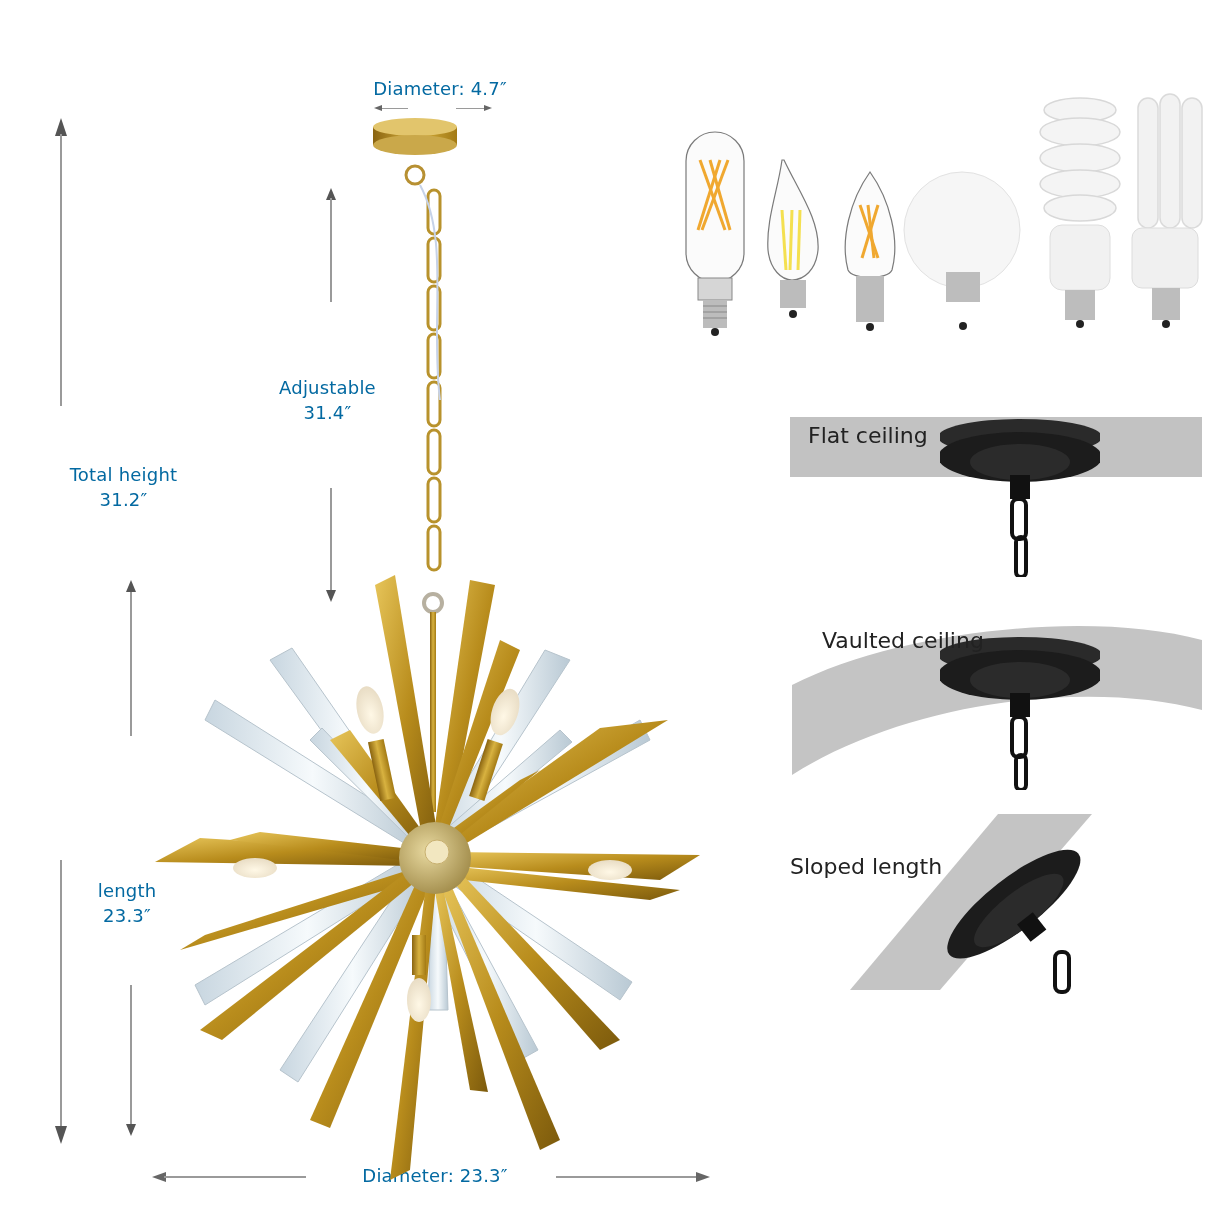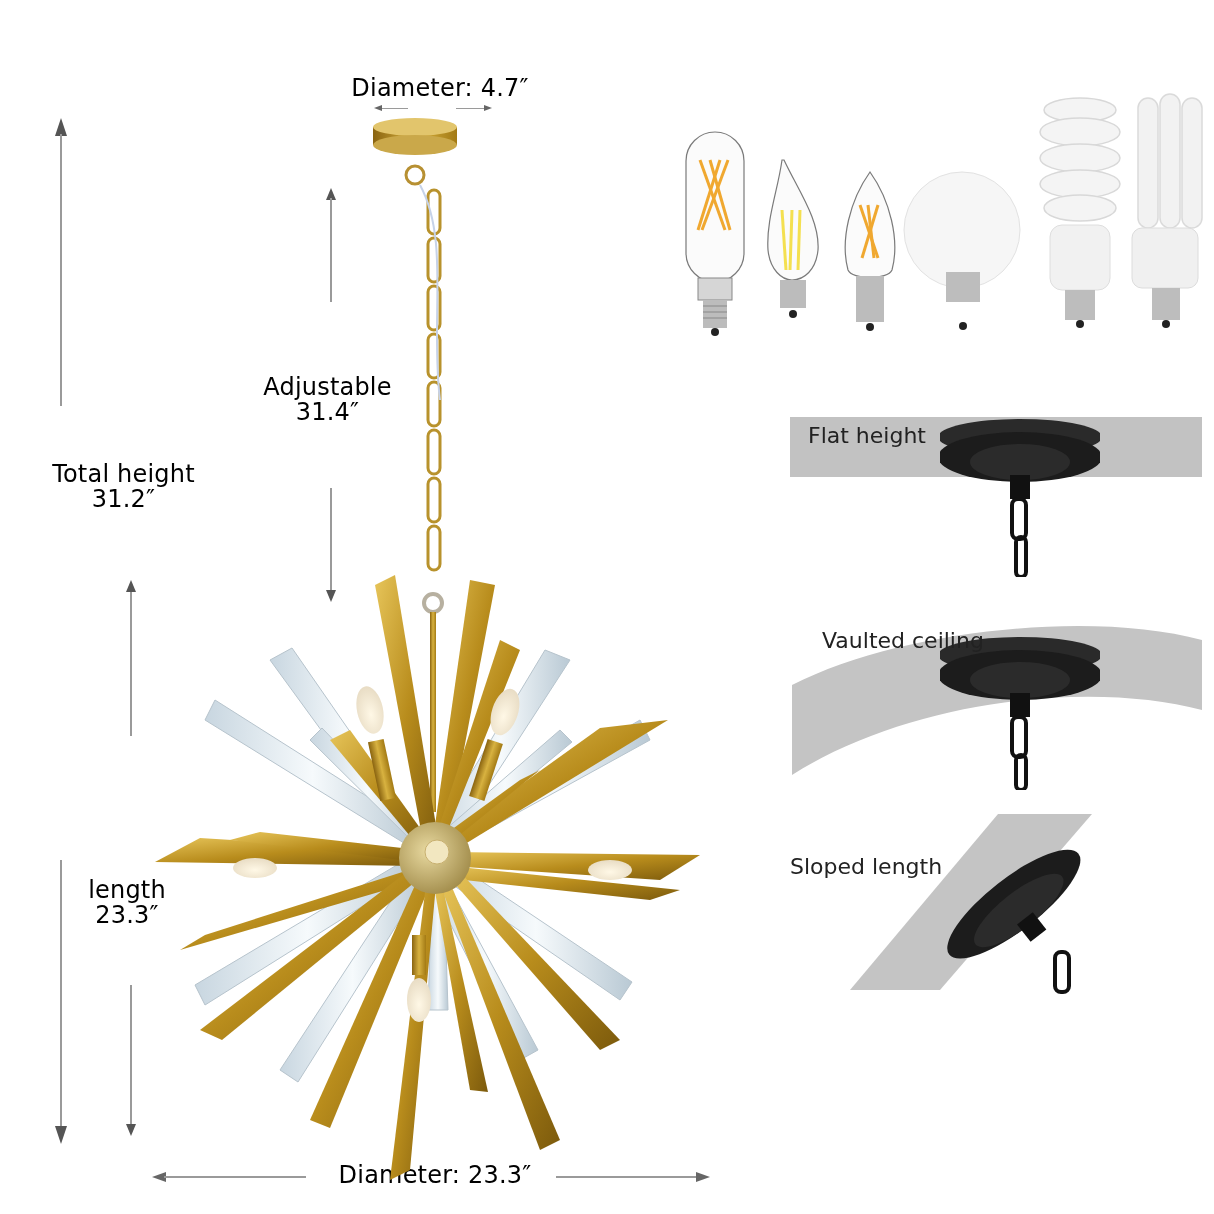--- a/index.html
+++ b/index.html
@@ -1,19 +1,19 @@
 <!DOCTYPE html>
 <html><head>
 <meta charset="utf-8">
 <style>
   html, body { margin: 0; padding: 0; background: #ffffff; }
   body { width: 1214px; height: 1214px; position: relative; overflow: hidden;
          font-family: "DejaVu Sans", "Liberation Sans", sans-serif; color: #1a1a1a; }
   .abs { position: absolute; }
-  .label { position: absolute; text-align: center; font-size: 24px; line-height: 25px; color: #000000; letter-spacing: 0.2px; }
+  .label { position: absolute; text-align: center; font-size: 18px; line-height: 25px; color: #0369a1; letter-spacing: 0.2px; }
   .vline { position: absolute; width: 2px; background: #9a9a9a; }
   .hline { position: absolute; height: 2px; background: #9a9a9a; }
   .arrow-up, .arrow-down, .arrow-left, .arrow-right { position: absolute; width: 0; height: 0; }
   .arrow-up { border-left: 6px solid transparent; border-right: 6px solid transparent; border-bottom: 18px solid #555; }
   .arrow-down { border-left: 6px solid transparent; border-right: 6px solid transparent; border-top: 18px solid #555; }
   .arrow-left { border-top: 5px solid transparent; border-bottom: 5px solid transparent; border-right: 14px solid #666; }
   .arrow-right { border-top: 5px solid transparent; border-bottom: 5px solid transparent; border-left: 14px solid #666; }
   .arrow-up.sm { border-left-width: 5px; border-right-width: 5px; border-bottom-width: 12px; }
   .arrow-down.sm { border-left-width: 5px; border-right-width: 5px; border-top-width: 12px; }
   .arrow-left.sm { border-top-width: 3px; border-bottom-width: 3px; border-right-width: 8px; }
@@ -243,21 +243,21 @@
 <div class="abs" style="left:790px; top:417px; width:412px; height:160px;">
   <div class="abs" style="left:0; top:0; width:412px; height:60px; background:#c2c2c2;"></div>
   <svg class="abs" style="left:150px; top:0;" width="160" height="160">
     <ellipse cx="80" cy="20" rx="82" ry="18" fill="#2a2a2a"></ellipse>
     <ellipse cx="80" cy="40" rx="82" ry="25" fill="#1c1c1c"></ellipse>
     <ellipse cx="80" cy="45" rx="50" ry="18" fill="#2b2b2b"></ellipse>
     <rect x="70" y="58" width="20" height="24" fill="#111"></rect>
     <rect x="72" y="82" width="14" height="40" rx="6" fill="none" stroke="#111" stroke-width="4"></rect>
     <rect x="76" y="120" width="10" height="40" rx="5" fill="none" stroke="#111" stroke-width="4"></rect>
   </svg>
-  <div class="ceiling-label" style="left:18px; top:6px;">Flat height</div>
+  <div class="ceiling-label" style="left:18px; top:6px;">Flat ceiling</div>
 </div>
 
 <div class="abs" style="left:790px; top:610px; width:412px; height:180px;">
   <svg class="abs" style="left:0; top:0;" width="412" height="180">
     <path d="M2 75 C 110 20, 300 0, 412 30 L 412 100 C 300 70, 120 90, 2 165 Z" fill="#c4c4c4"></path>
   </svg>
   <svg class="abs" style="left:150px; top:25px;" width="160" height="155">
     <ellipse cx="80" cy="20" rx="82" ry="18" fill="#2a2a2a"></ellipse>
     <ellipse cx="80" cy="40" rx="82" ry="25" fill="#1c1c1c"></ellipse>
     <ellipse cx="80" cy="45" rx="50" ry="18" fill="#2b2b2b"></ellipse>

